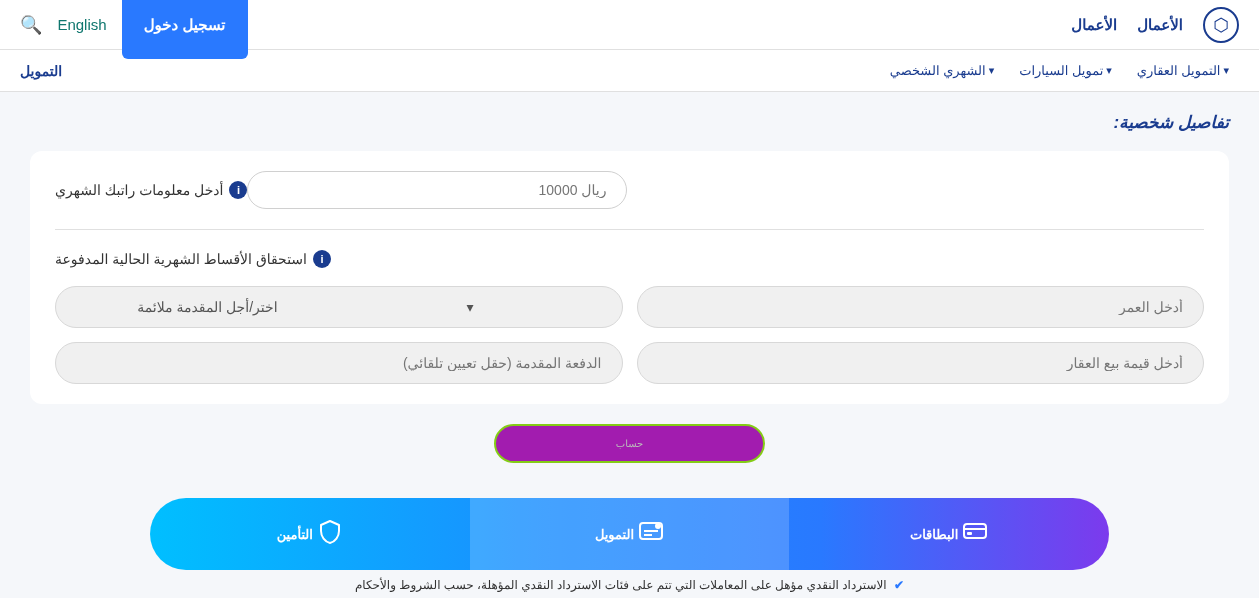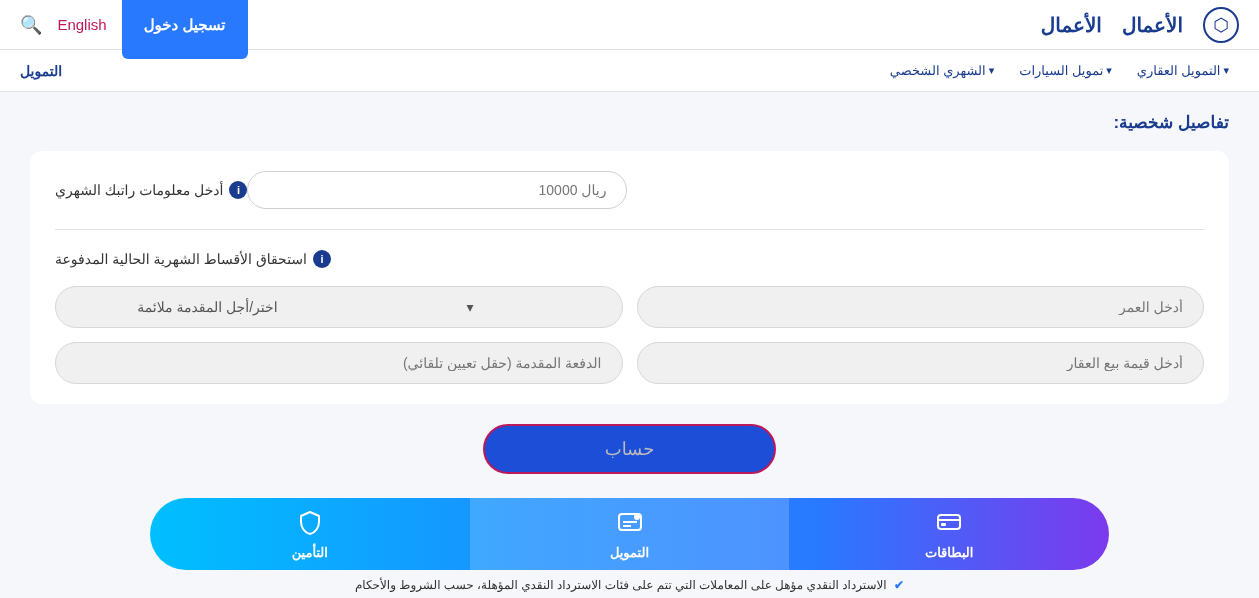--- a/index.html
+++ b/index.html
@@ -37,27 +37,27 @@
       border: 2.5px solid #1a3c8f;
       border-radius: 50%;
       display: flex;
       align-items: center;
       justify-content: center;
       color: #1a3c8f;
       font-size: 18px;
     }
     .nav-link {
       color: #1a3c8f;
-      font-size: 20px;
+      font-size: 15px;
       font-weight: 600;
       cursor: pointer;
       text-decoration: none;
     }
     .nav-link-english {
-      color: #be185d;
+      color: #0f766e;
       font-size: 15px;
       font-weight: 500;
       cursor: pointer;
     }
     .search-icon-nav {
       color: #555;
       font-size: 18px;
       cursor: pointer;
     }
     .login-btn {
@@ -112,20 +112,21 @@
       padding: 20px 30px;
       background: #f5f7fa;
       min-height: 420px;
     }
     .section-title {
       color: #1a3c8f;
       font-size: 17px;
       font-weight: 700;
       text-align: right;
       margin-bottom: 18px;
+      font-style: italic;
     }
 
     
     .form-section {
       background: #fff;
       border-radius: 12px;
       padding: 20px 25px;
       margin-bottom: 10px;
     }
     .field-label {
@@ -218,25 +219,25 @@
       font-size: 14px;
     }
 
     
     .calc-btn-wrapper {
       display: flex;
       justify-content: center;
       margin-top: 20px;
     }
     .calc-btn {
-      border: 2px solid #be185d;
+      border: 2px solid #84cc16;
       border-radius: 25px;
-      background: #1d4ed8;
+      background: #a21caf;
       padding: 12px 120px;
-      font-size: 18px;
+      font-size: 10px;
       color: #bbb;
       cursor: pointer;
       outline: none;
     }
 
     
     .bottom-tabs {
       display: flex;
       background: linear-gradient(90deg, #00bfff 0%, #1a8fff 40%, #2979ff 70%, #7c3aed 100%);
       height: 72px;
@@ -245,21 +246,21 @@
       position: fixed;
       bottom: 28px;
       left: 150px;
       right: 150px;
       border-radius: 40px;
       overflow: hidden;
     }
     .tab-item {
       flex: 1;
       display: flex;
-      flex-direction: column;
+      flex-direction: row;
       align-items: center;
       justify-content: center;
       color: #fff;
       cursor: pointer;
       gap: 4px;
       font-size: 13px;
       font-weight: 600;
     }
     .tab-item.active {
       background: rgba(255,255,255,0.18);

